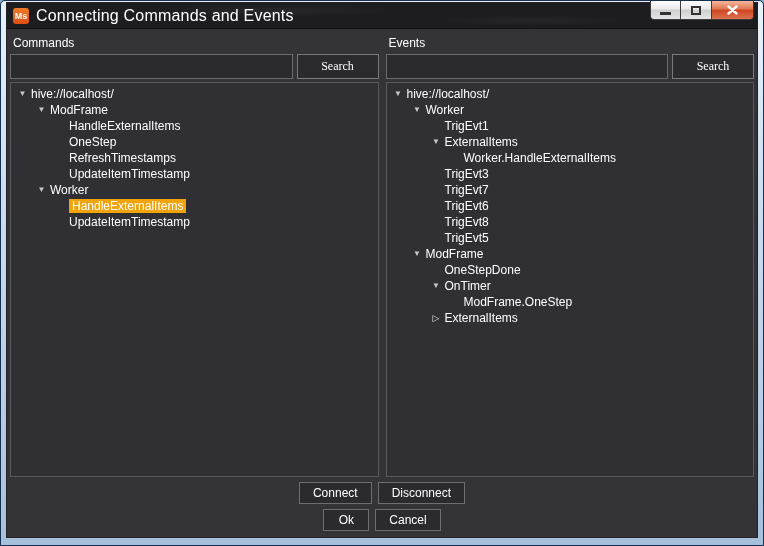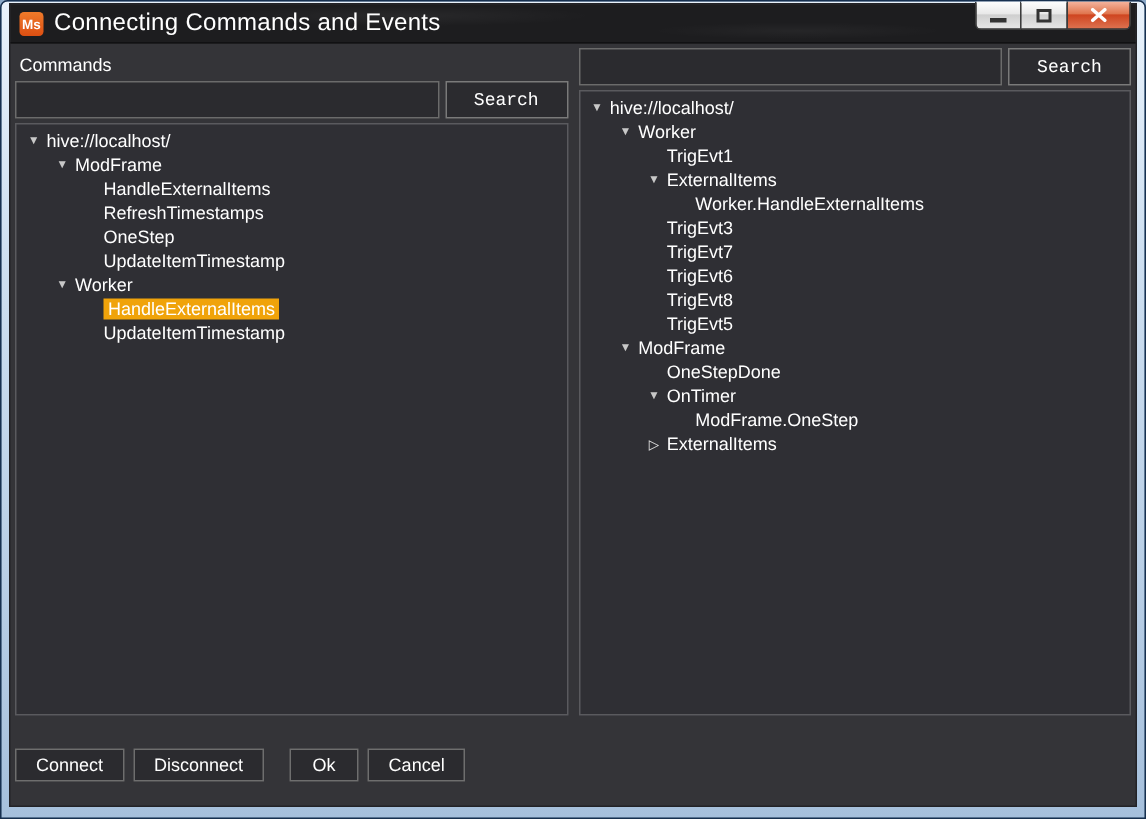--- a/index.html
+++ b/index.html
@@ -45,35 +45,35 @@
   .main { position:absolute; top:27px; bottom:0; left:0; right:0;
     display:flex; flex-direction:column; padding:0 3px; }
   .panels { display:flex; gap:7px; flex:1; min-height:0; padding-top:2px; }
   .panel { flex:1; display:flex; flex-direction:column; min-width:0; }
   .panel-title { color:#fff; font-size:12px; margin:4px 2px 4px 3px; }
   .search-row { display:flex; gap:4px; margin:0 0 3px 0; height:25px; }
   .search-input { flex:1; background:#2b2b2f; border:1px solid #6b6b6b;
     color:#fff; font-size:12px; padding:0 6px; outline:none;
     font-family:"Liberation Sans", sans-serif; }
   .search-btn { width:82px; background:#2b2b2f; border:1px solid #7a7a7a;
-    color:#fff; font-size:12px; font-family:Liberation Mono, monospace; }
+    color:#fff; font-size:12px; font-family:Liberation Serif, serif; }
 
   .tree-box { flex:1; border:1px solid #5a5a5e; background:#2f2f34;
     overflow:hidden; padding-top:3px; }
   .tree-row { height:16px; display:flex; align-items:center; color:#fff;
     font-size:12px; white-space:nowrap; }
   .arrow { display:inline-block; width:15px; flex:0 0 15px; text-align:center;
     font-size:8px; color:#c8c8c8; line-height:16px; }
   .arrow.collapsed { font-size:9px; color:#e2e2e2; }
   .tlabel { margin-left:1px; }
   .tlabel.selected { background:var(--accent,#F0A30A); color:#fff; padding:0 3px; }
 
   
-  .footer { height:60px; display:flex; flex-direction:row; align-items:center;
-    justify-content:flex-start; gap:17px; padding-top:5px; }
+  .footer { height:60px; display:flex; flex-direction:column; align-items:center;
+    justify-content:flex-start; gap:5px; padding-top:5px; }
   .btn-row { display:flex; gap:6px; }
   .dlg-btn { background:#2b2b2f; border:1px solid #6e6e6e; color:#fff;
     font-size:12px; padding:3px 13px; min-width:46px;
     font-family:"Liberation Sans", sans-serif; }
 </style>
 </head>
 <body>
 
 <div class="stage">
   <div class="aero-frame">
@@ -116,46 +116,47 @@
                 <div class="tree-row" style="padding-left: 23px;">
                   <span class="arrow">▼</span>
                   <span class="tlabel">ModFrame</span>
                 </div>
                 <div class="tree-row" style="padding-left: 42px;">
                   <span class="arrow"></span>
                   <span class="tlabel">HandleExternalItems</span>
                 </div>
                 <div class="tree-row" style="padding-left: 42px;">
                   <span class="arrow"></span>
+                  <span class="tlabel">OneStep</span>
+                </div>
+                <div class="tree-row" style="padding-left: 42px;">
+                  <span class="arrow"></span>
                   <span class="tlabel">RefreshTimestamps</span>
                 </div>
                 <div class="tree-row" style="padding-left: 42px;">
                   <span class="arrow"></span>
-                  <span class="tlabel">OneStep</span>
-                </div>
-                <div class="tree-row" style="padding-left: 42px;">
-                  <span class="arrow"></span>
                   <span class="tlabel">UpdateItemTimestamp</span>
                 </div>
                 <div class="tree-row" style="padding-left: 23px;">
                   <span class="arrow">▼</span>
                   <span class="tlabel">Worker</span>
                 </div>
                 <div class="tree-row" style="padding-left: 42px;">
                   <span class="arrow"></span>
                   <span class="tlabel selected">HandleExternalItems</span>
                 </div>
                 <div class="tree-row" style="padding-left: 42px;">
                   <span class="arrow"></span>
                   <span class="tlabel">UpdateItemTimestamp</span>
                 </div>
               </div>
           </div>
 
           <div class="panel">
+            <div class="panel-title">Events</div>
             <div class="search-row">
               <input class="search-input" type="text" value="" style="">
               <button class="search-btn">Search</button>
             </div>
             <div class="tree-box">
                 <div class="tree-row" style="padding-left: 4px;">
                   <span class="arrow">▼</span>
                   <span class="tlabel">hive://localhost/</span>
                 </div>
                 <div class="tree-row" style="padding-left: 23px;">

